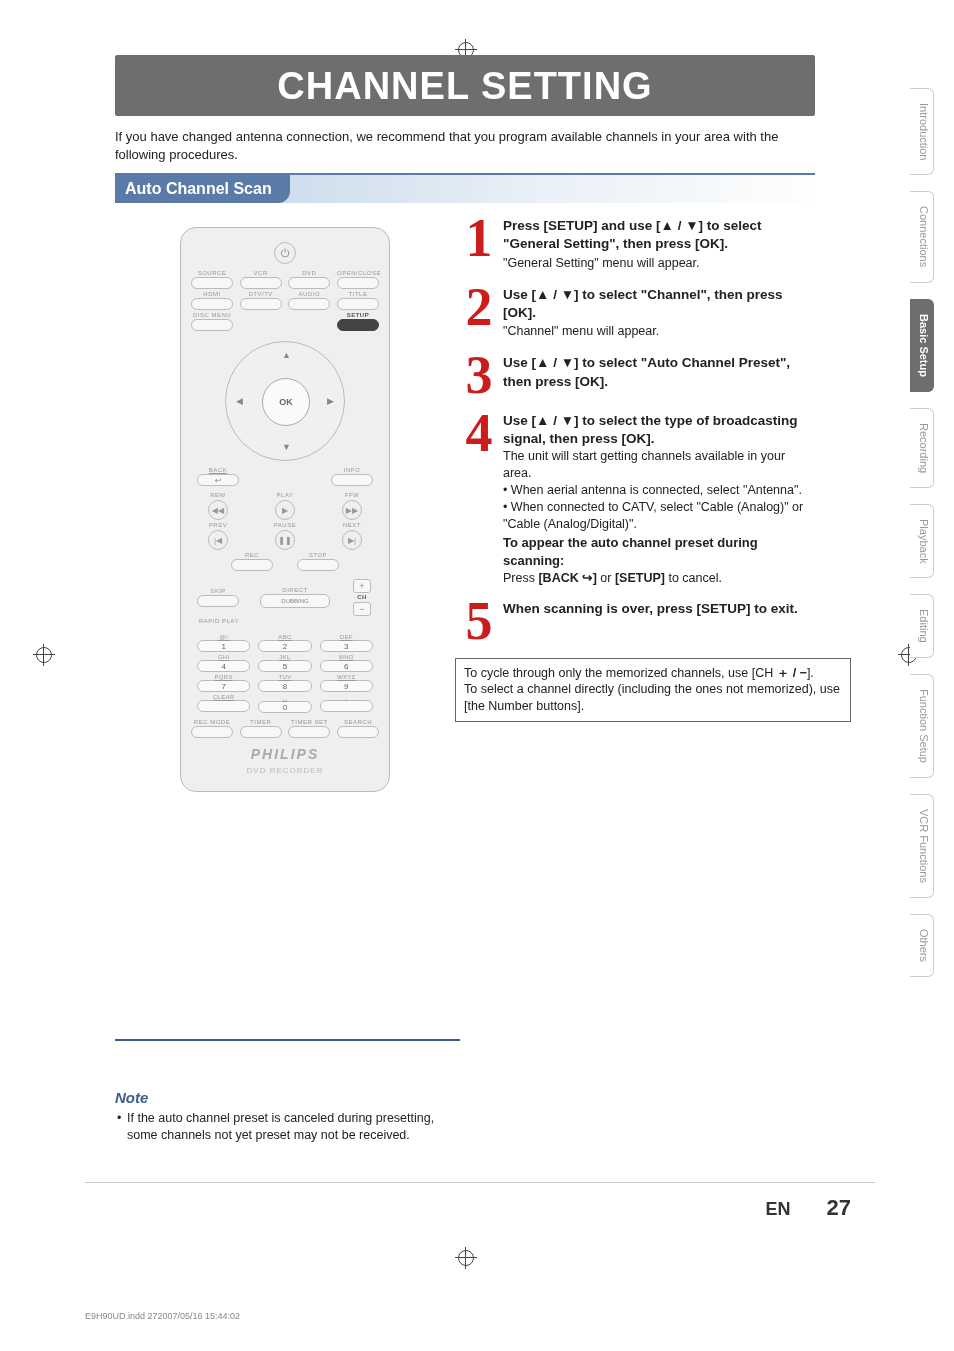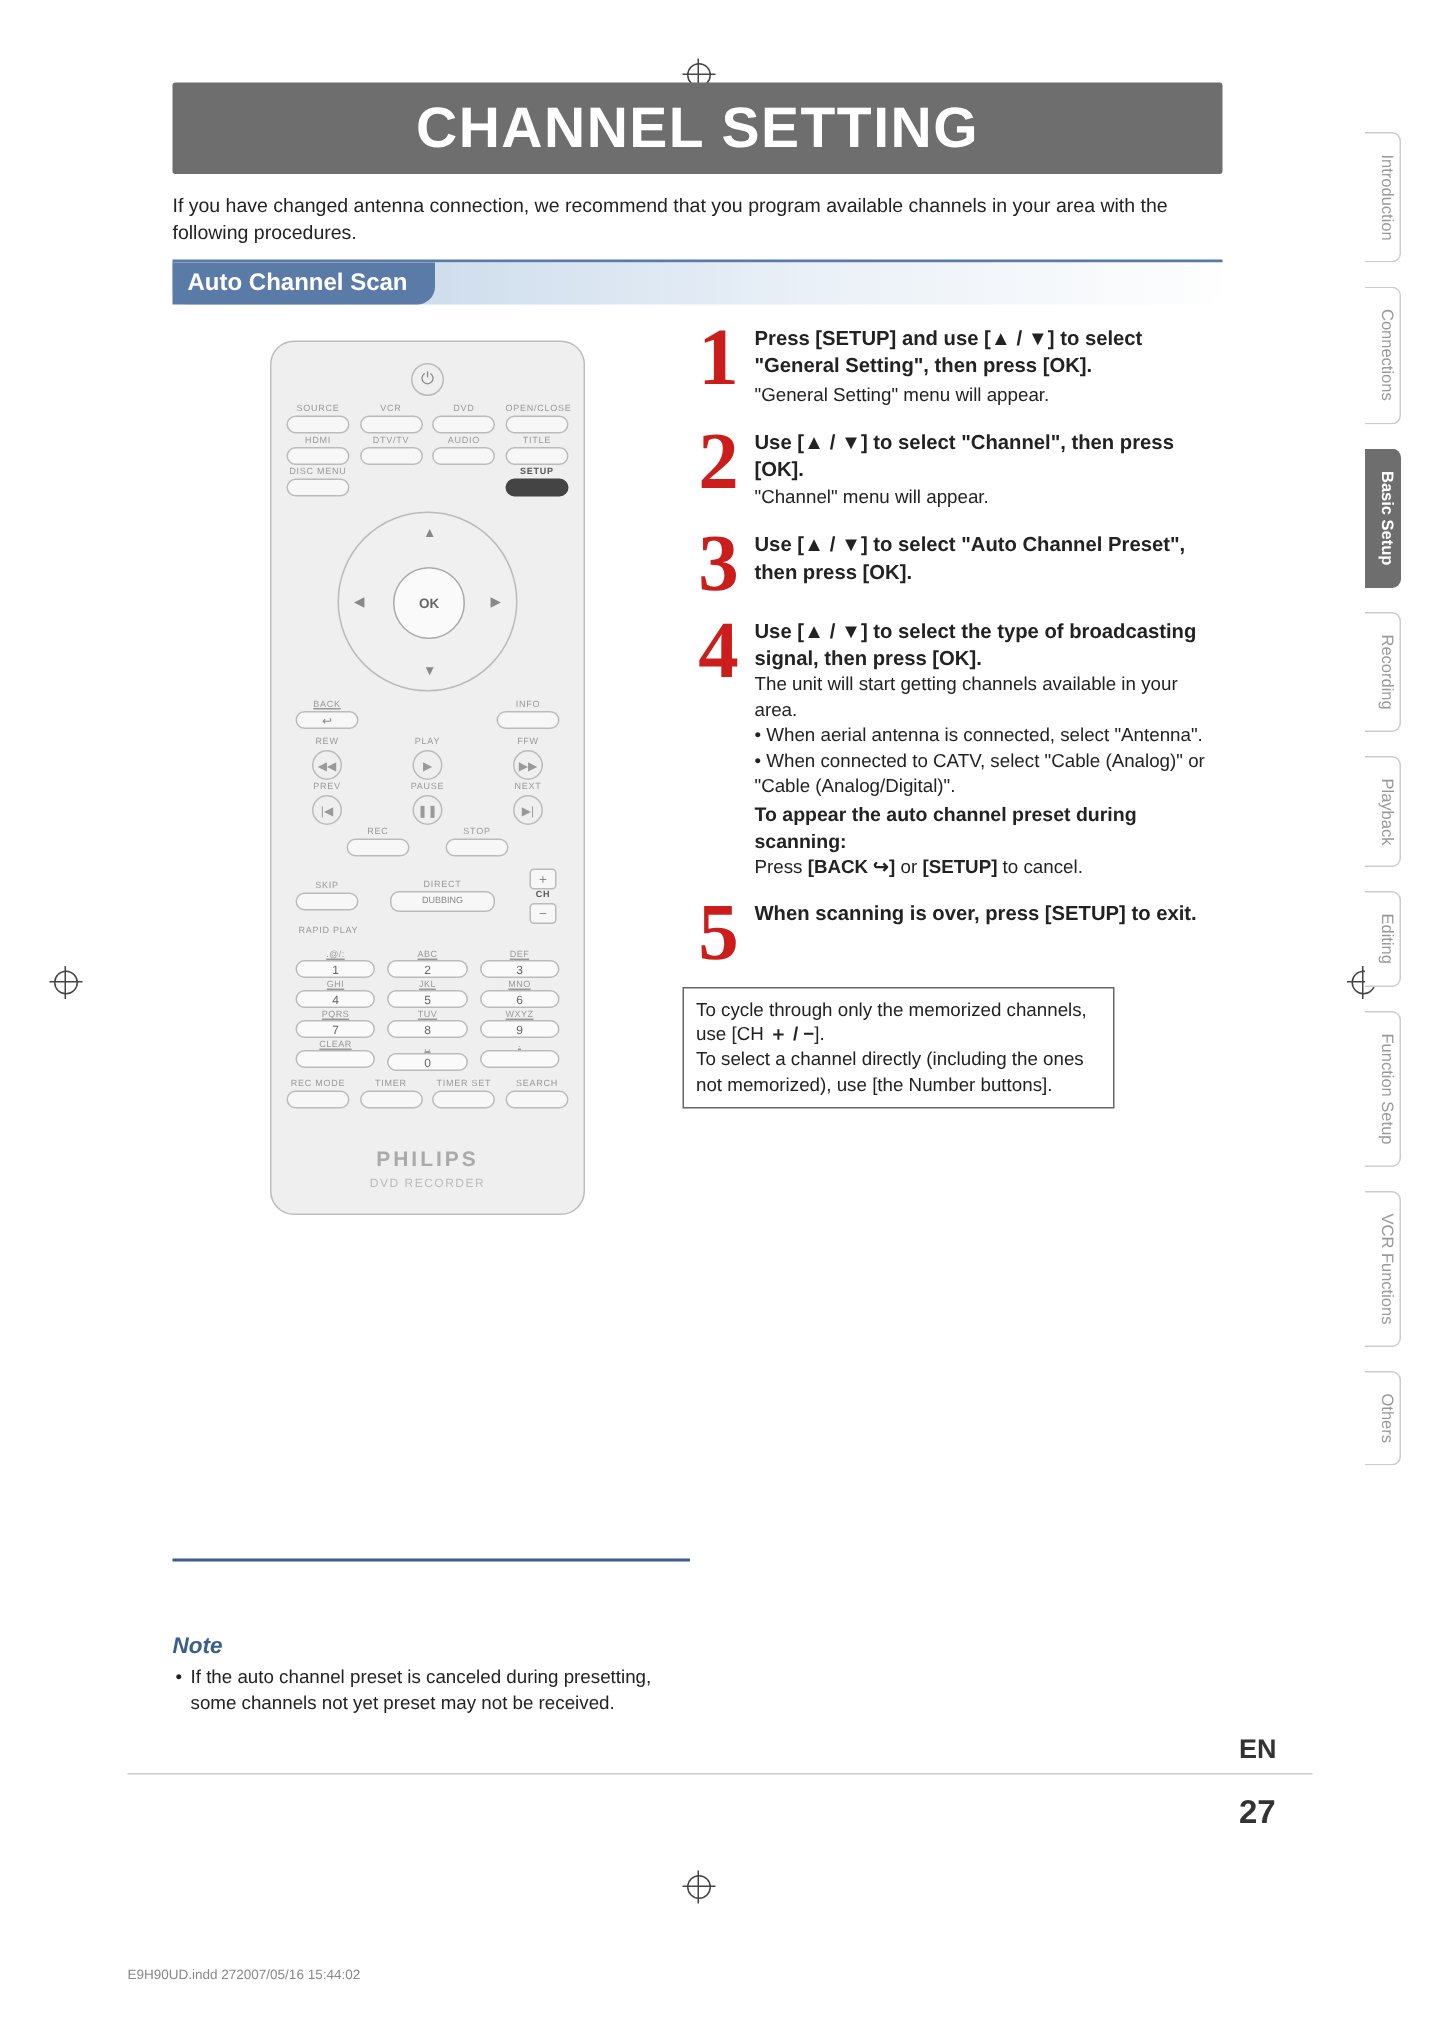--- a/index.html
+++ b/index.html
@@ -99,21 +99,21 @@
   .remote .arr.up { top:8px; left:56px; }
   .remote .arr.down { bottom:8px; left:56px; }
   .remote .arr.left { top:54px; left:10px; }
   .remote .arr.right { top:54px; right:10px; }
   .remote .under-nav { display:flex; justify-content:space-between; padding:0 6px; }
   .remote .circbtn { width:20px; height:20px; border:1px solid #bbb; border-radius:50%; margin:2px auto 0; display:flex;align-items:center;justify-content:center; font-size:8px; color:#999; }
   .remote .numpad { display:grid; grid-template-columns: repeat(3, 1fr); gap:2px 8px; margin-top:10px; padding:0 6px; }
   .remote .numcell { text-align:center; }
   .remote .numcell .t { font-size:6px; color:#999; letter-spacing:0.3px; text-decoration: underline; }
   .remote .numcell .b { height:12px; border:1px solid #bbb; border-radius:6px; background:#fafafa; font-size:8px; color:#666; display:flex;align-items:center;justify-content:center; }
-  .remote .brand { margin-top:25px; font-weight:bold; font-size:14px; color:#aaa; letter-spacing:2px; }
+  .remote .brand { margin-top:8px; font-weight:bold; font-size:14px; color:#aaa; letter-spacing:2px;font-style:italic; }
   .remote .subbrand { font-size:8px; color:#bbb; margin-top:4px; letter-spacing:1px; }
 
   
   .step { display:flex; align-items:flex-start; margin-bottom:14px; }
   .step-num {
     font-family: Georgia, "Times New Roman", serif;
     font-weight: 900;
     color: #cc1d1d;
     font-size: 54px;
     line-height: 0.8;
@@ -136,21 +136,21 @@
   .menu-box .title { background:#e0e0e0; padding:2px 4px; font-weight:bold; font-size:10px; border-bottom:1px solid #aaa; }
   .menu-box .opt { padding:1px 4px; }
   .menu-box .opt.sel { background:#2e5fa0; color:#fff; font-weight:bold; }
 
   .tips-box {
     border: 1px solid #666;
     font-size: 12.5px;
     padding: 6px 8px;
     line-height: 1.35;
     margin-top: 10px;
-    width: 288px;
+    width: 396px;
   }
 
   
   .note-block {
     position:absolute;
     left:30px;
     top:984px;
     width:345px;
     border-top: 2px solid #3b5d8f;
     padding-top:4px;
@@ -170,21 +170,21 @@
     border:1px solid #ccc; border-left:none;
     border-radius: 0 6px 6px 0;
     padding: 14px 3px;
     background:#fff;
   }
   .side-tabs .tab.active { background:#6e6e6e; color:#fff; font-weight:bold; border-color:#6e6e6e; }
 
   .page-num {
     position:absolute; right:24px; bottom:30px;
     font-size:22px; font-weight:bold; color:#333;
-    display:flex; align-items:baseline; gap:18px;flex-direction:column;
+    display:flex; align-items:baseline; gap:36px;
   }
   .page-num .lang { font-size:18px; }
 
   .footer-line {
     position:absolute; left:0; right:0; bottom:68px;
     border-top:1px solid #ccc;
   }
 
   .footer-meta {
     position:absolute; bottom:30px; left:85px; right:85px;

